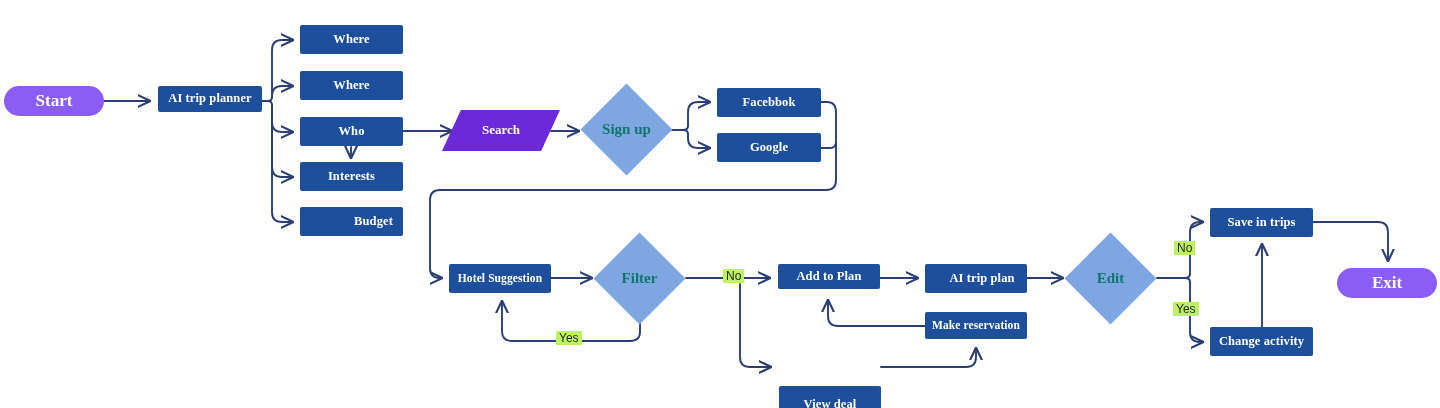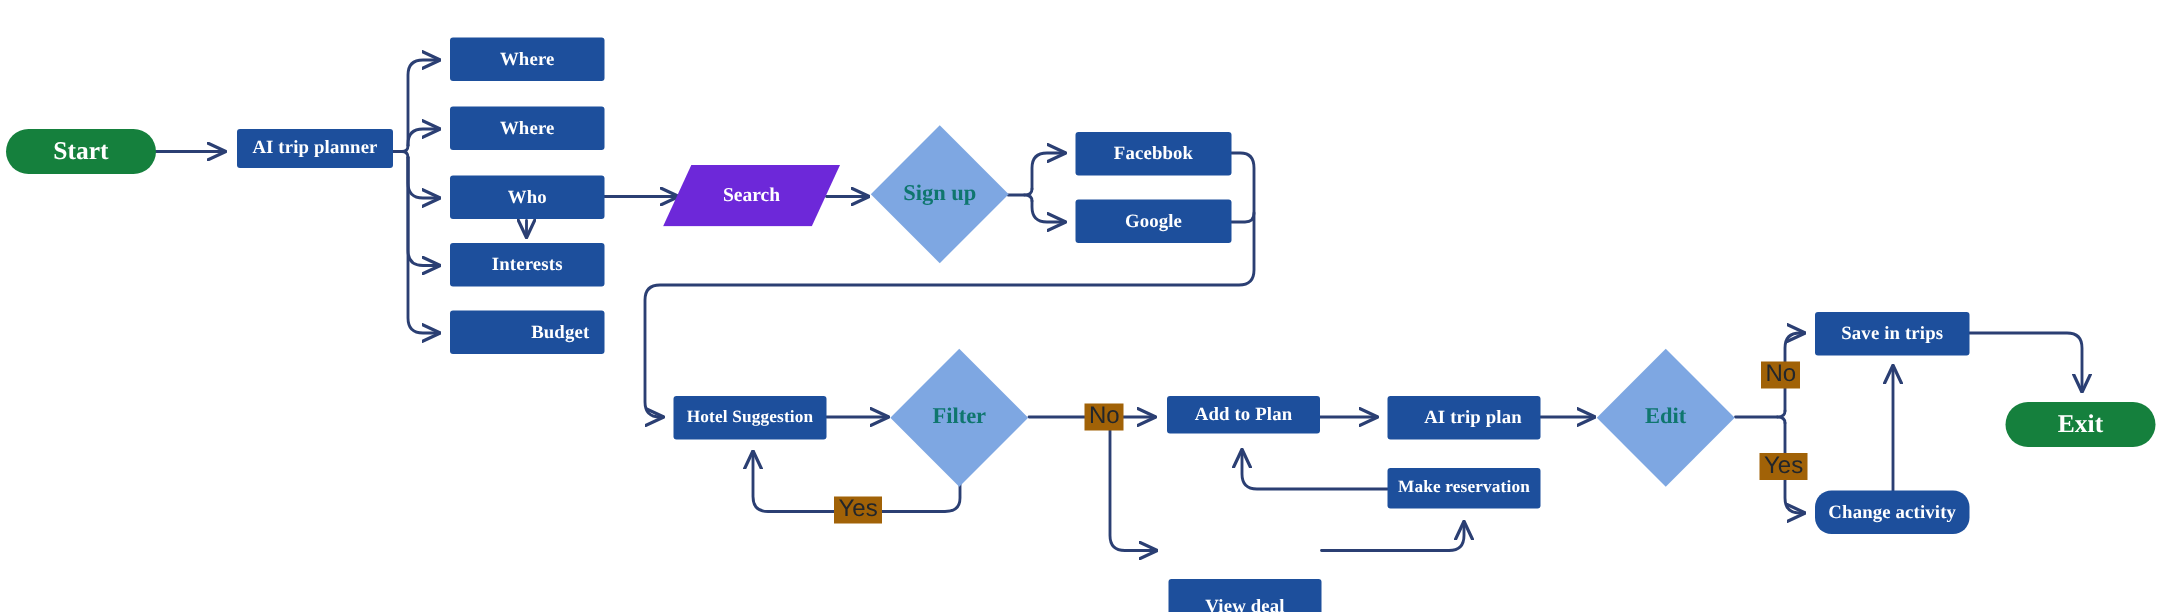--- a/index.html
+++ b/index.html
@@ -38,21 +38,21 @@
     font-family: Liberation Serif, serif;
   }
   .node.rect {
     background: #1d4f9c;
     border-radius: 2px;
     font-size: 12.5px;
     font-weight: 600;
     letter-spacing: 0.1px;
   }
   .node.pill {
-    background: #15803d;
+    background: #8b5cf6;
     border-radius: 100px;
     font-size: 17px;
     font-weight: 600;
   }
   .node.parallelogram {
     background: #6d28d9;
     font-size: 13px;
     font-weight: 600;
     clip-path: polygon(16% 0%, 100% 0%, 84% 100%, 0% 100%);
   }
@@ -69,24 +69,24 @@
     height: 100%;
     background: #7ea7e2;
     transform: rotate(45deg);
   }
   .node.diamond .dia-label {
     position: relative;
     z-index: 2;
   }
   .edge-label {
     position: absolute;
-    font-size: 16px;
+    font-size: 12px;
     color: #22262b;
     font-family: "Liberation Sans", sans-serif;
-    background: #a16207;
+    background: #bef264;
     padding: 0 3px;
     white-space: nowrap;
   }
 </style>
 </head>
 <body>
 
 <div id="canvas">
 
   <svg id="edges" viewBox="0 0 1440 408" width="1440" height="408" aria-hidden="true">
@@ -222,21 +222,21 @@
 
   <div class="node diamond" style="left:1078px; top:246px; width:65px; height:65px;">
     <span class="dia-shape"></span>
     <span class="dia-label">Edit</span>
   </div>
 
   <div class="node rect" style="left:1210px; top:208px; width:103px; height:29px;">
     <span>Save in trips</span>
   </div>
 
-  <div class="node rect" style="left:1210px; top:327px; width:103px; height:29px;border-radius:11px;">
+  <div class="node rect" style="left:1210px; top:327px; width:103px; height:29px;">
     <span>Change activity</span>
   </div>
 
   <div class="node pill" style="left:1337px; top:268px; width:100px; height:30px;">
     <span>Exit</span>
   </div>
 
   <div class="edge-label" style="left:556px; top:331px;">Yes</div>
   <div class="edge-label" style="left:723px; top:269px;">No</div>
   <div class="edge-label" style="left:1174px; top:241px;">No</div>

